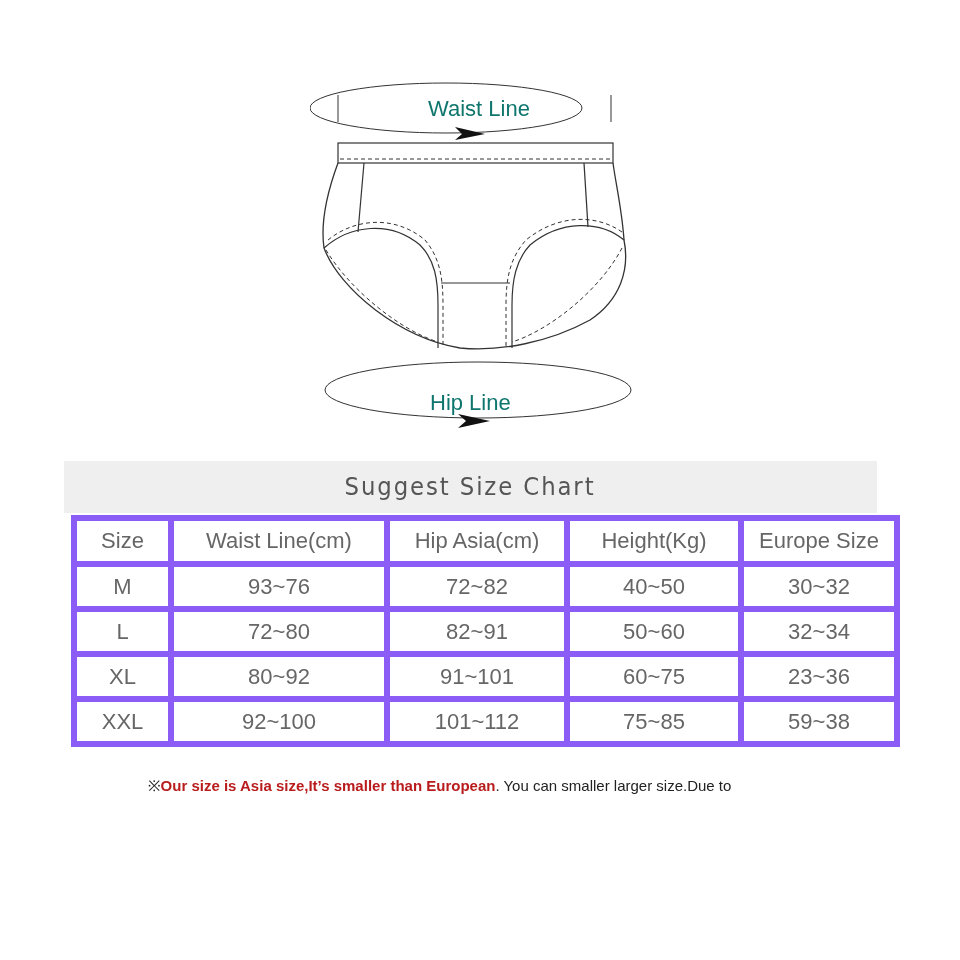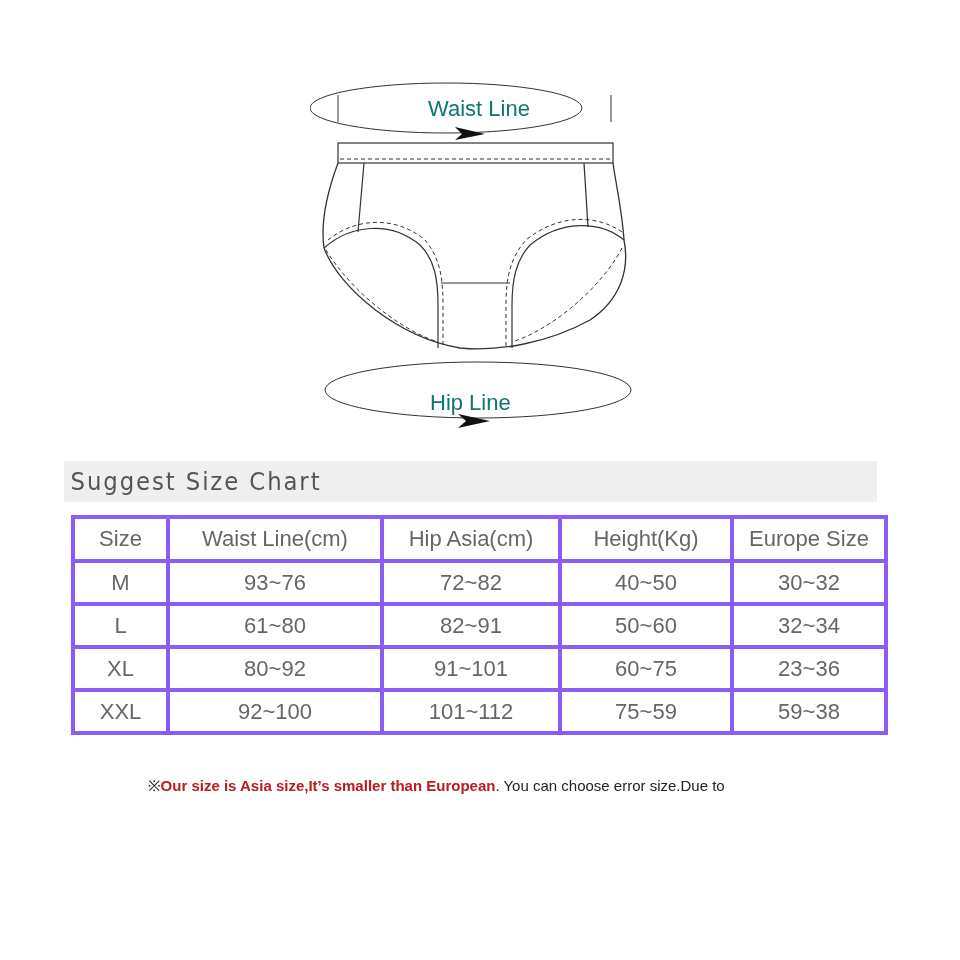--- a/index.html
+++ b/index.html
@@ -1,23 +1,23 @@
 <!DOCTYPE html>
 <html><head>
   <meta charset="utf-8">
   <style>
     html, body { margin: 0; padding: 0; background: #ffffff; }
     body { width: 960px; height: 960px; position: relative; overflow: hidden; font-family: "Liberation Sans", sans-serif; color: #555; }
     .diagram { position: absolute; left: 310px; top: 80px; width: 340px; height: 360px; }
     .diagram svg { width: 340px; height: 360px; display: block; }
     .diagram-label { position: absolute; font-family: "Liberation Sans", sans-serif; font-size: 22px; color: #0f766e; white-space: nowrap; }
-    .banner { position: absolute; left: 64px; top: 461px; width: 813px; height: 41px; background: #efefef; display: flex; align-items: center; }
+    .banner { position: absolute; left: 64px; top: 461px; width: 813px; height: 52px; background: #efefef; display: flex; align-items: center; justify-content: center; }
     .banner-title { font-family: "DejaVu Sans", sans-serif; font-size: 24px; letter-spacing: 2px; color: #555; font-weight: normal; transform: scaleX(0.95); }
     table.size-table { position: absolute; left: 71px; top: 515px; border-collapse: collapse; }
-    table.size-table th, table.size-table td { border: 4px solid #8b5cf6; text-align: center; font-weight: normal; color: #666; font-family: "Liberation Sans", sans-serif; padding: 0; }
+    table.size-table th, table.size-table td { border: 6px solid #8b5cf6; text-align: center; font-weight: normal; color: #666; font-family: "Liberation Sans", sans-serif; padding: 0; }
     table.size-table th { font-size: 22px; height: 40px; }
     table.size-table td { font-size: 22px; height: 39px; }
     .note { position: absolute; left: 148px; top: 774px; width: 660px; font-family: "Liberation Sans", sans-serif; font-size: 15px; line-height: 24px; color: #222; }
     .note b { font-weight: bold; color: #b91c1c; }
   </style>
 </head>
 <body>
 
 <div class="diagram">
   <svg viewBox="0 0 340 360">
@@ -68,37 +68,37 @@
   <tbody>
     <tr>
       <td>M</td>
       <td>93~76</td>
       <td>72~82</td>
       <td>40~50</td>
       <td>30~32</td>
     </tr>
     <tr>
       <td>L</td>
-      <td>61~80</td>
+      <td>72~80</td>
       <td>82~91</td>
       <td>50~60</td>
       <td>32~34</td>
     </tr>
     <tr>
       <td>XL</td>
       <td>80~92</td>
       <td>91~101</td>
       <td>60~75</td>
       <td>23~36</td>
     </tr>
     <tr>
       <td>XXL</td>
       <td>92~100</td>
       <td>101~112</td>
-      <td>75~59</td>
+      <td>75~85</td>
       <td>59~38</td>
     </tr>
   </tbody>
 </table>
 
 <div class="note">
-  <span>※</span><b>Our size is Asia size,It’s smaller than European</b><span>. You can choose error size.Due to</span><br>
+  <span>※</span><b>Our size is Asia size,It’s smaller than European</b><span>. You can smaller larger size.Due to</span><br>
 </div>
 
 </body></html>

